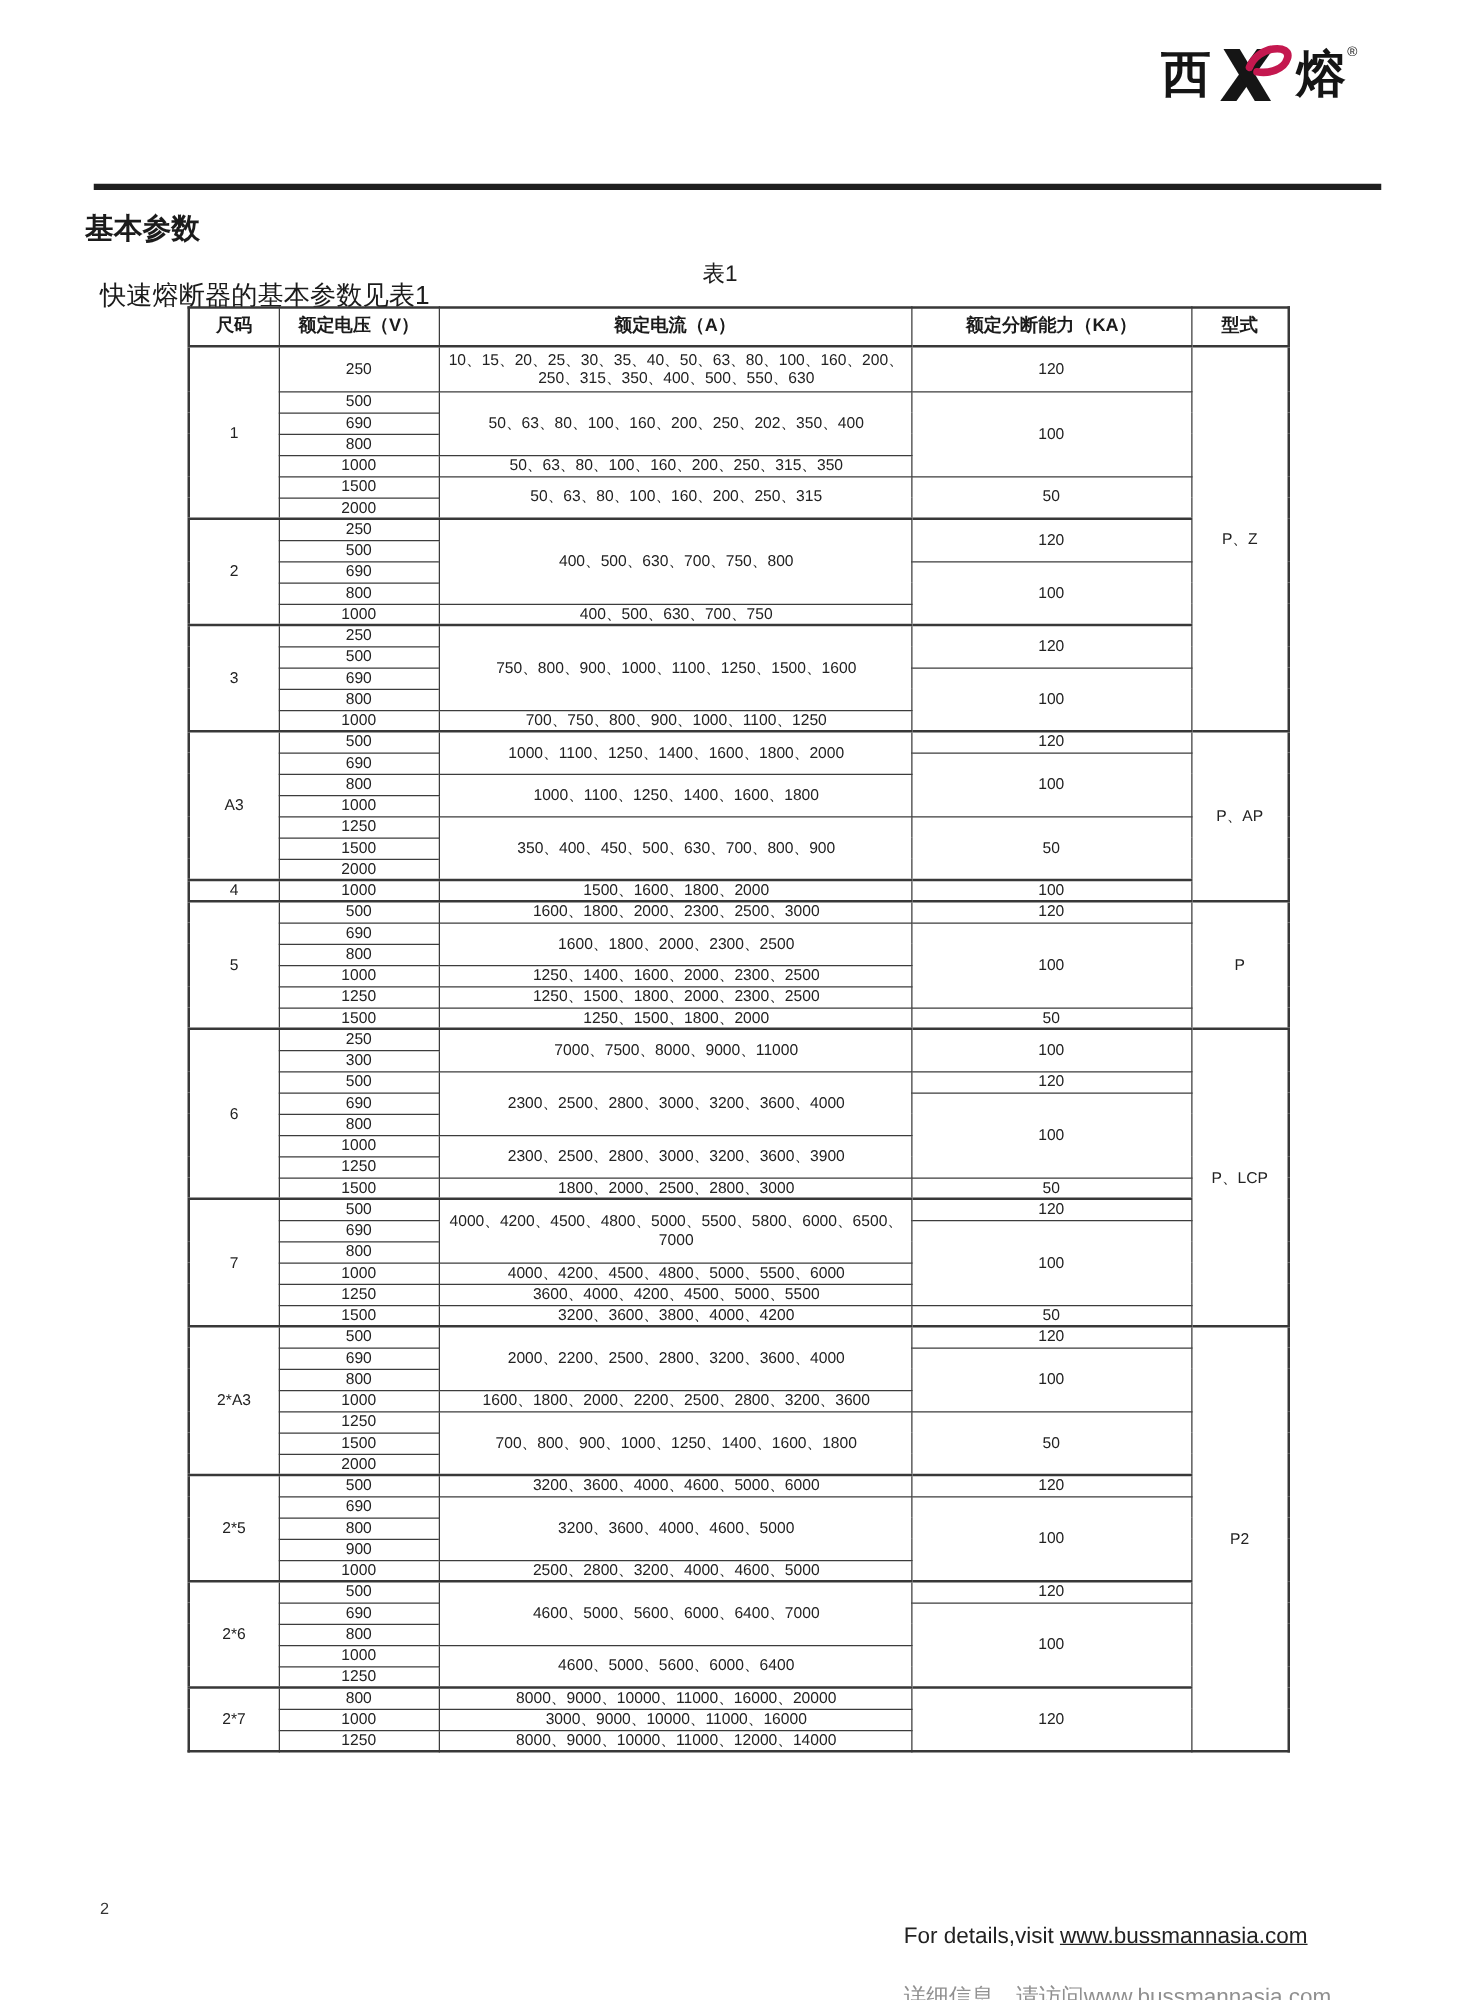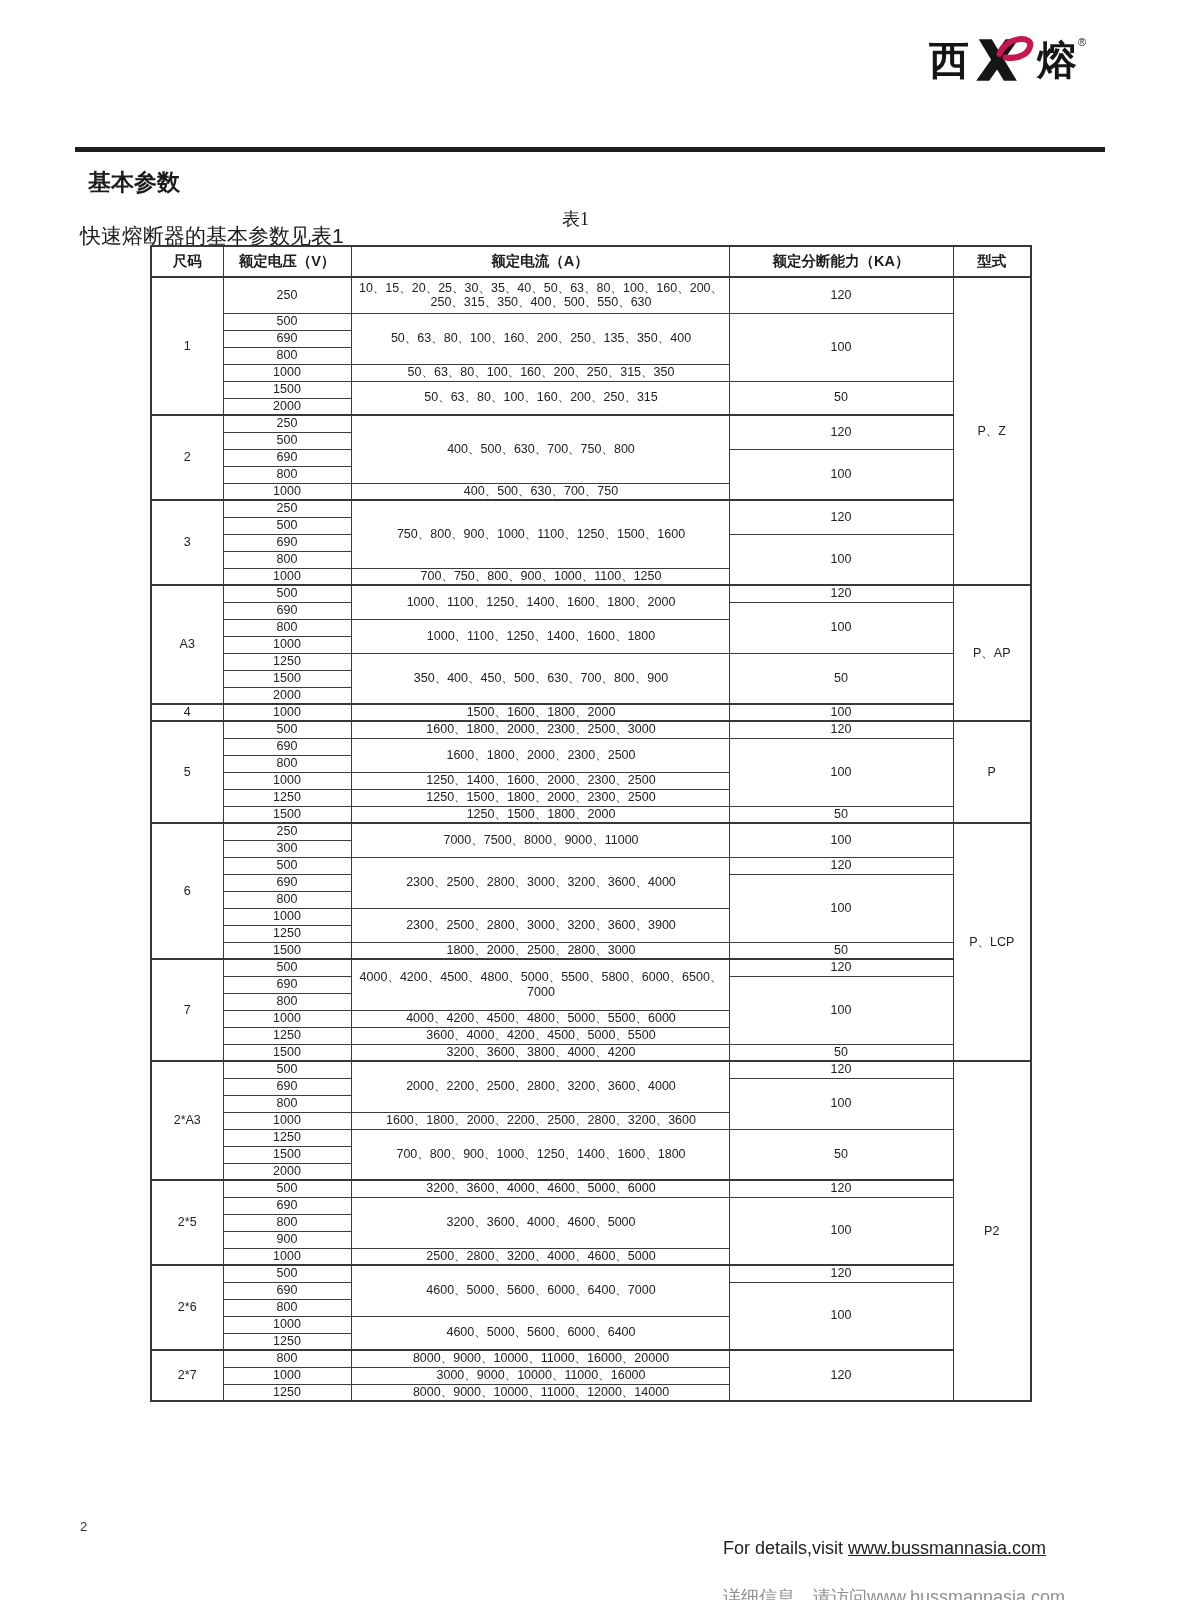--- a/index.html
+++ b/index.html
@@ -8,23 +8,23 @@
     position:relative; width:1179px; height:1600px; background:#ffffff;
     font-family:"Liberation Sans", sans-serif; color:#1a1a1a; overflow:hidden;
   }
   
   .logo { position:absolute; top:34px; right:94px; display:flex; align-items:center; }
   .logo-char { font-size:40px; font-weight:bold; color:#151515; line-height:1; }
   .logo-mono { margin:0 2px; }
   .logo-reg { font-size:11px; color:#151515; vertical-align:top; position:relative; top:-18px; left:1px; }
   .doc-title { position:absolute; left:79px; top:90px; font-size:37px; font-weight:bold; color:#161616; letter-spacing:1px; white-space:nowrap; }
   .title-rule { position:absolute; left:75px; right:74px; top:147px; height:5px; background:#1f1f1f; }
-  .section-heading { position:absolute; left:88px; top:167px; font-size:23px; font-weight:bold; color:#1b1b1b; }
+  .section-heading { position:absolute; left:68px; top:167px; font-size:23px; font-weight:bold; color:#1b1b1b; }
   .intro-text { position:absolute; left:80px; top:206px; font-size:21px; color:#1b1b1b;margin-top:16px; }
-  .table-label { position:absolute; left:562px; top:207px; font-size:18px; color:#1b1b1b;font-family:Liberation Serif, serif; }
+  .table-label { position:absolute; left:562px; top:207px; font-size:18px; color:#1b1b1b; }
 
   
   table.param-table {
     position:absolute; left:150px; top:245px; width:880px;
     border-collapse:collapse; table-layout:fixed;
     border:2px solid #383838;
     padding-left:29px;
   }
   .param-table th, .param-table td {
     border:1px solid #3c3c3c; text-align:center; vertical-align:middle;
@@ -84,21 +84,21 @@
     <tbody>
         <tr class="group-start tall">
           <td rowspan="7">1</td>
           <td>250</td>
           <td class="al">10、15、20、25、30、35、40、50、63、80、100、160、200、250、315、350、400、500、550、630</td>
           <td>120</td>
           <td rowspan="17">P、Z</td>
         </tr>
         <tr>
           <td>500</td>
-          <td rowspan="3" class="al">50、63、80、100、160、200、250、135、350、400</td>
+          <td rowspan="3" class="al">50、63、80、100、160、200、250、202、350、400</td>
           <td rowspan="4">100</td>
         </tr>
         <tr>
           <td>690</td>
         </tr>
         <tr>
           <td>800</td>
         </tr>
         <tr>
           <td>1000</td>

